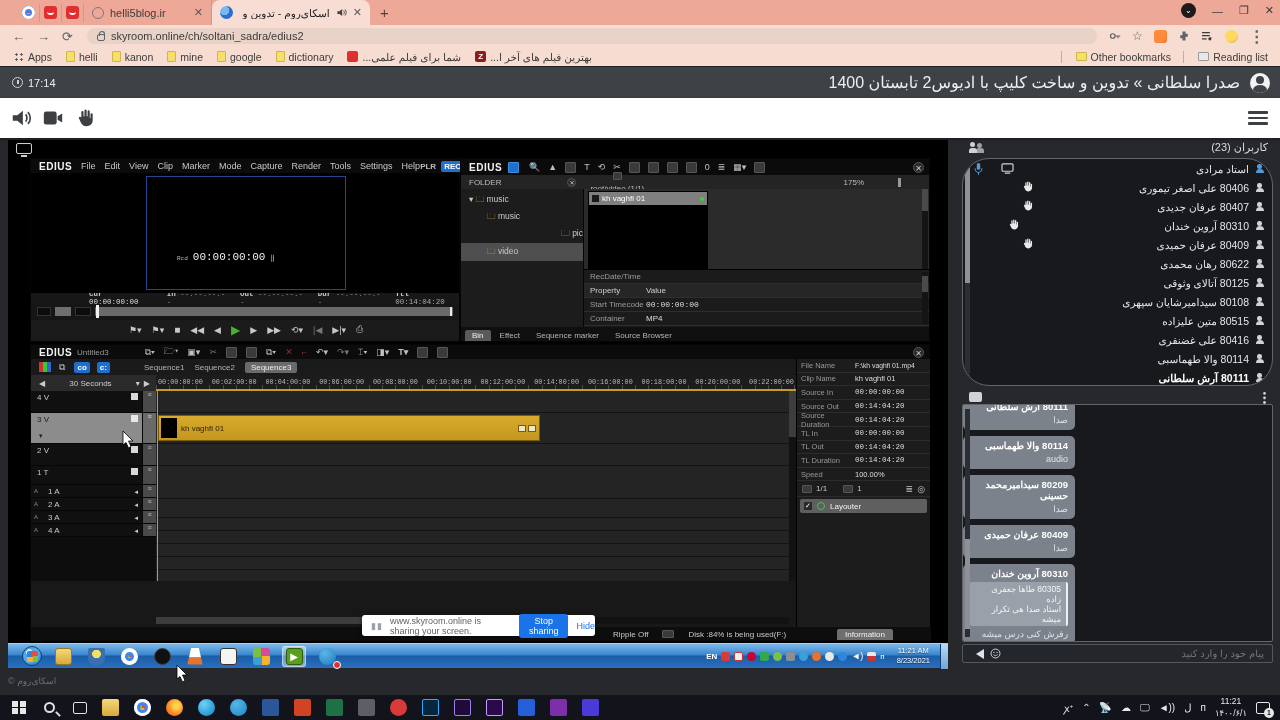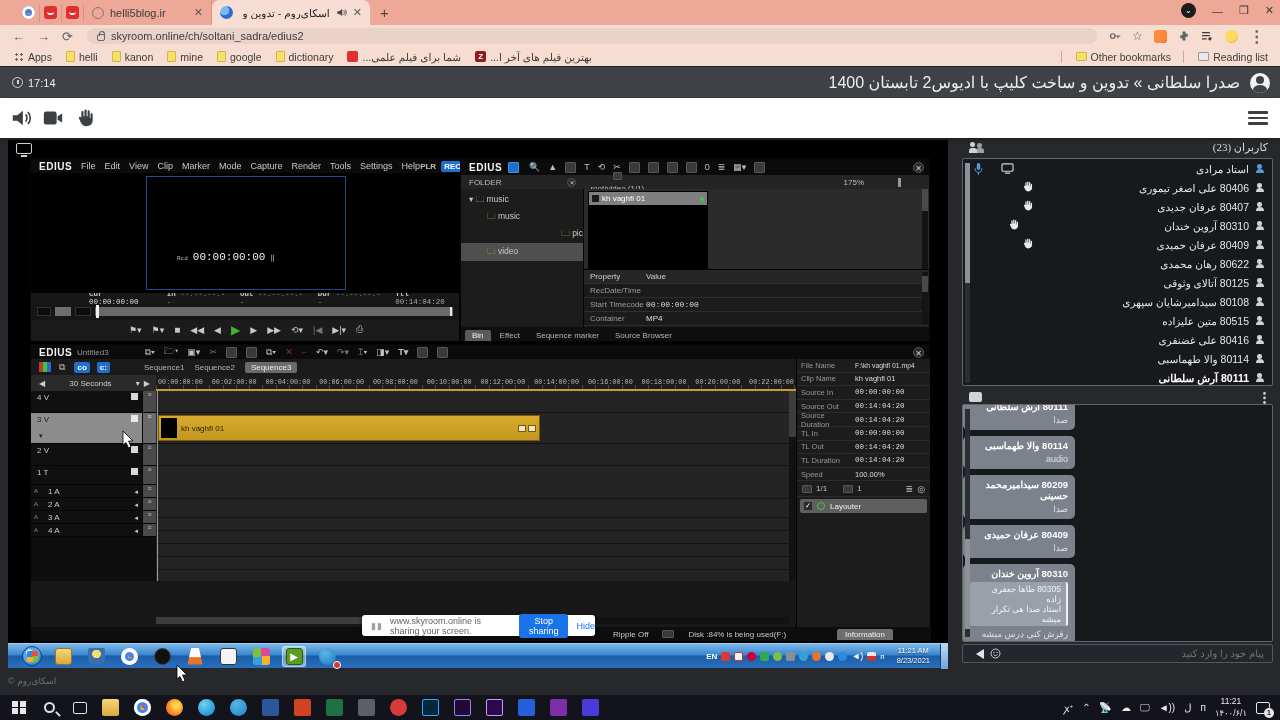--- a/index.html
+++ b/index.html
@@ -408,28 +408,28 @@
               <span>kh vaghfi 01</span>
               <span style="margin-left:auto; width:4px; height:4px; border-radius:50%; background:#3ad43a;"></span>
             </div>
             <div style="height:66px; background:#000;"></div>
           </div>
           <div style="position:absolute; right:1px; top:0; width:6px; height:80px; background:#141414;">
               <span style="display:block; width:6px; height:22px; background:#4a4a4a;"></span>
             </div>
 
           <div style="position:absolute; left:0; right:0; top:80px; height:58px; background:#1b1b1b; border-top:1px solid #000;">
+            <div class="prow">
+                <span class="pl">RecDate/Time</span>
+                <span class="pv"></span>
+              </div>
             <div class="prow" style="background:#262626;">
               <span class="pl" style="color:#cfcfcf;">Property</span>
               <span class="pv" style="color:#cfcfcf;">Value</span>
             </div>
-            <div class="prow">
-                <span class="pl">RecDate/Time</span>
-                <span class="pv"></span>
-              </div>
             <div class="prow">
                 <span class="pl">Start Timecode</span>
                 <span class="pv mono">00:00:00:00</span>
               </div>
             <div class="prow">
                 <span class="pl">Container</span>
                 <span class="pv">MP4</span>
               </div>
             <div style="position:absolute; right:1px; top:2px; width:6px; height:52px; background:#141414;">
                 <span style="display:block; width:6px; height:16px; background:#4a4a4a; margin-top:4px;"></span>
@@ -694,23 +694,23 @@
   <div class="abs" id="sharebar">
     <span style="margin-left:9px; color:#9aa0a6; font-size:9px; letter-spacing:1px;">▮▮</span>
     <span style="margin-left:7px; color:#5f6368;">www.skyroom.online is sharing your screen.</span>
     <button id="stopbtn">Stop sharing</button>
     <span style="margin-left:8px; color:#1a73e8;">Hide</span>
   </div>
 
   <div class="abs" id="sidebar">
     <div class="panelhead">
       <span class="people" style="margin-left:14px;"></span>
-      <span dir="rtl" style="position:absolute; right:12px;font-family:Liberation Serif, serif;">کاربران (23)</span>
-    </div>
-    <div class="box" style="top:20px; height:228px; overflow:hidden;">
+      <span dir="rtl" style="position:absolute; right:12px;">کاربران (23)</span>
+    </div>
+    <div class="box" style="top:20px; height:228px; overflow:hidden;border-radius:27px;">
       <div class="urow">
         <span class="pico blue"></span>
         <span>استاد مرادی</span>
         <svg style="position:absolute; left:10px; top:4px;" width="11" height="12" viewBox="0 0 12 14">
             <rect x="4" y="0" width="4" height="8" rx="2" fill="#4f9bdc"></rect>
             <path d="M2 6c0 3 2 5 4 5s4-2 4-5M6 11v3" stroke="#4f9bdc" fill="none" stroke-width="1.2"></path>
           </svg>
         <svg style="position:absolute; left:38px; top:4px;" width="13" height="11" viewBox="0 0 14 12">
             <rect x="1" y="1" width="12" height="8" rx="1" fill="none" stroke="#cfd3d7" stroke-width="1.3"></rect>
             <path d="M4 11h6" stroke="#cfd3d7" stroke-width="1.3"></path>

